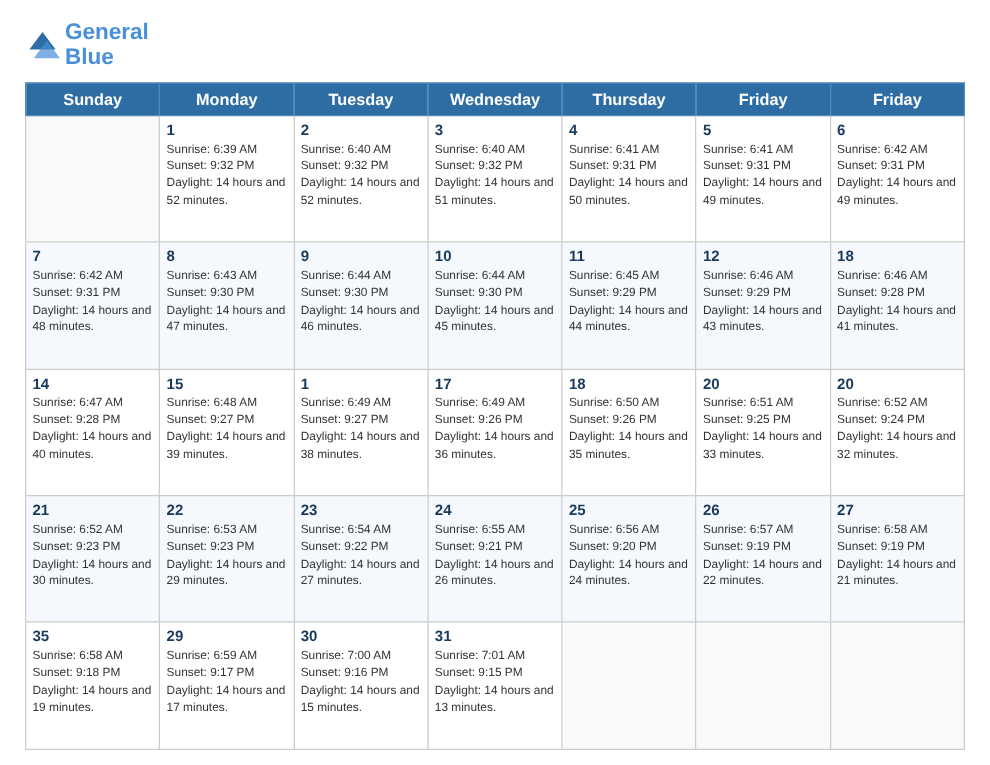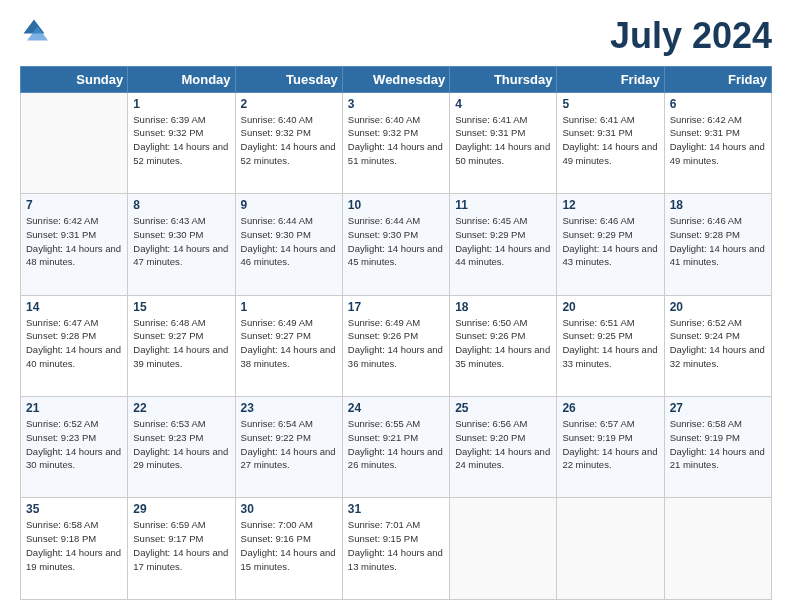--- a/index.html
+++ b/index.html
@@ -60,21 +60,21 @@
       border-collapse: collapse;
       width: 100%;
       table-layout: fixed;
     }
     .calendar th {
       background: #2e6da4;
       color: #fff;
       font-size: 13px;
       font-weight: bold;
       padding: 5px 4px;
-      text-align: right;
+      text-align: center;
       border: 1px solid #5588bb;
     }
     .calendar td {
       vertical-align: top;
       border: 1px solid #ccc;
       padding: 4px 5px;
       font-size: 10px;
       color: #333;
       background: #fff;
       height: 78px;
@@ -103,23 +103,26 @@
 </head>
 <body>
 
 <div class="page">
   <div class="header">
     <div class="logo">
       <svg class="logo-icon" viewBox="0 0 32 32">
         <polygon points="16,4 28,20 4,20" fill="#2e6da4"></polygon>
         <polygon points="20,12 32,28 8,28" fill="#4a90d9" opacity="0.7"></polygon>
       </svg>
+      <div class="logo-text">
+        <div><span>General</span></div>
+        <div><span style="color:#4a90d9">Blue</span></div>
+      </div>
     </div>
     <div class="title-block">
-      <div class="main-title">July 2024</div>
     </div>
   </div>
 
   <table class="calendar">
     <thead>
       <tr>
         <th>Sunday</th>
         <th>Monday</th>
         <th>Tuesday</th>
         <th>Wednesday</th>

